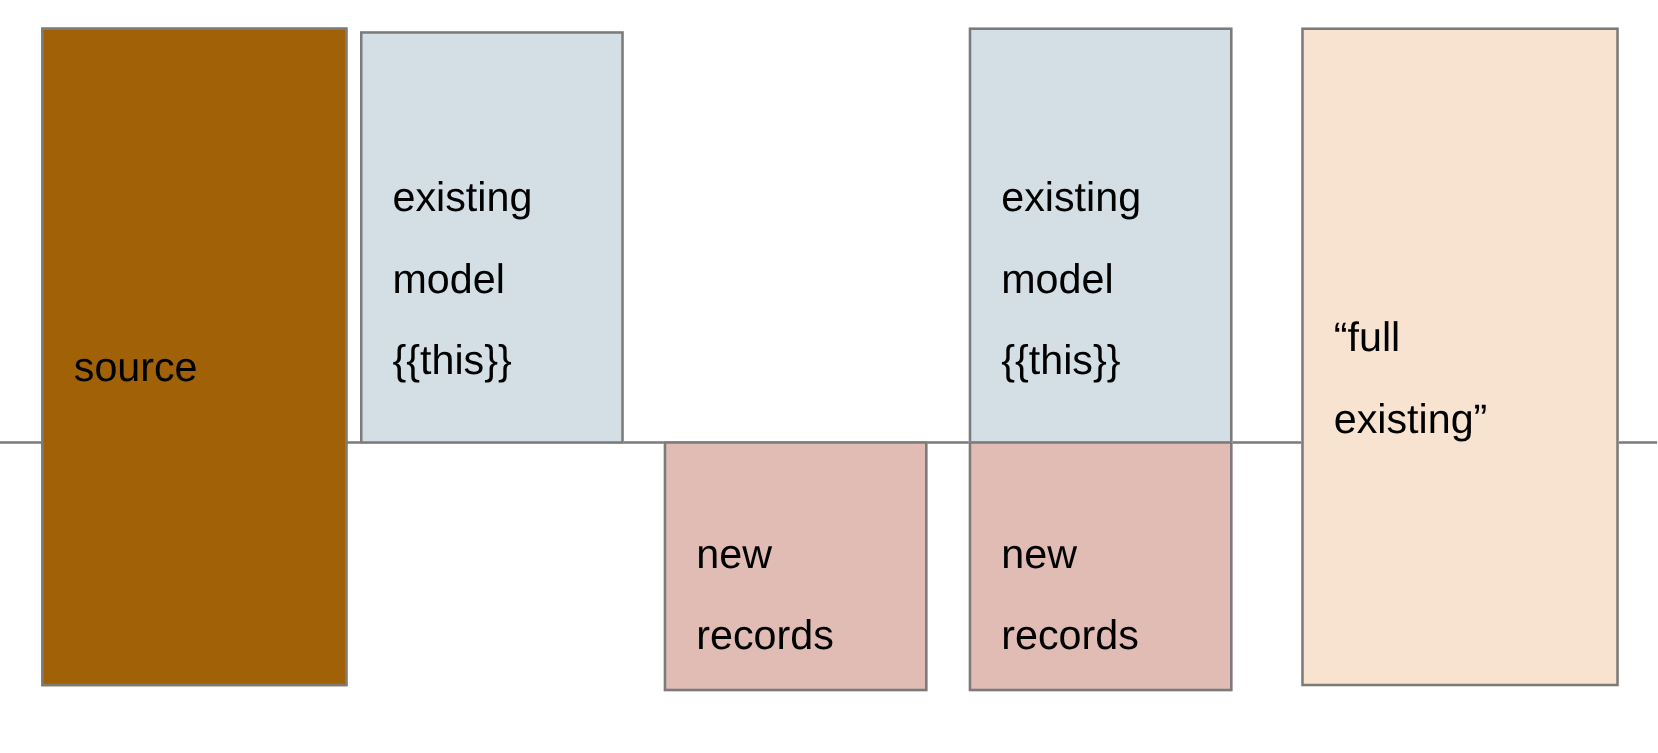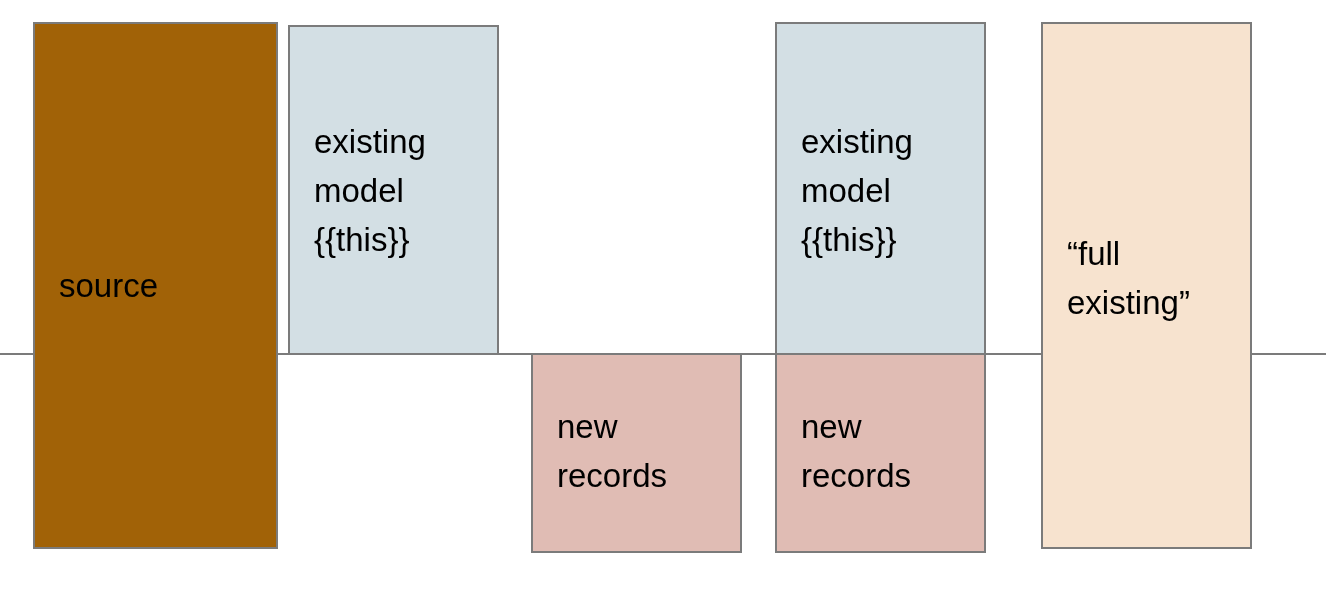--- a/index.html
+++ b/index.html
@@ -36,20 +36,21 @@
     align-items: flex-start;
     padding-left: 24px;
     padding-right: 12px;
   }
   .block .line {
     font-size: 33px;
     line-height: 49px;
     color: #000000;
     white-space: nowrap;
     text-align: left;
+    margin-top: 16px;
   }
   
   #block-source {
     left: 33px;  top: 22px;  width: 245px;  height: 527px;
     background: #a16207;
     z-index: 3;
   }
   #block-existing-model-before {
     left: 288px; top: 25px;  width: 211px;  height: 330px;
     background: #d3dfe4;
@@ -72,21 +73,21 @@
     z-index: 3;
   }
   #block-new-records-appended {
     left: 775px; top: 353px; width: 211px;  height: 200px;
     background: #e0bcb4;
     justify-content: flex-start;
     padding-top: 47px;
     z-index: 3;
   }
   #block-full-refresh {
-    left: 1041px; top: 22px; width: 211px;  height: 527px;
+    left: 1041px; top: 22px; width: 254px;  height: 527px;
     background: #f7e3cf;
     justify-content: flex-start;
     padding-top: 205px;
     z-index: 3;
   }
 </style>
 </head>
 <body>
 
 <div id="canvas">

